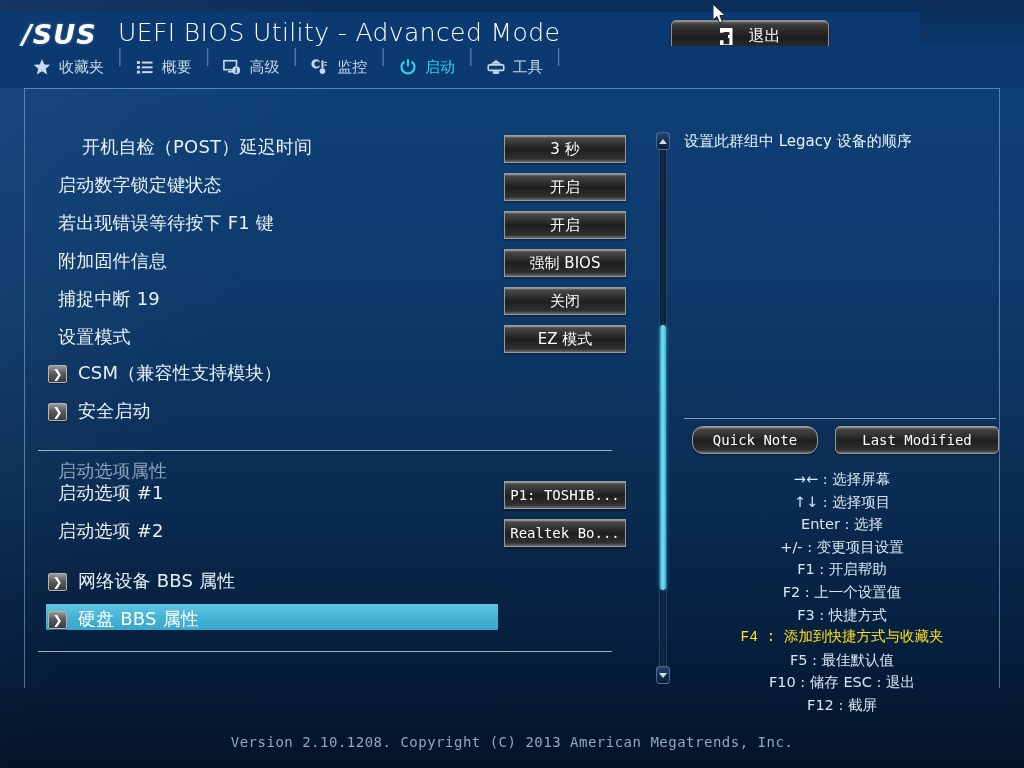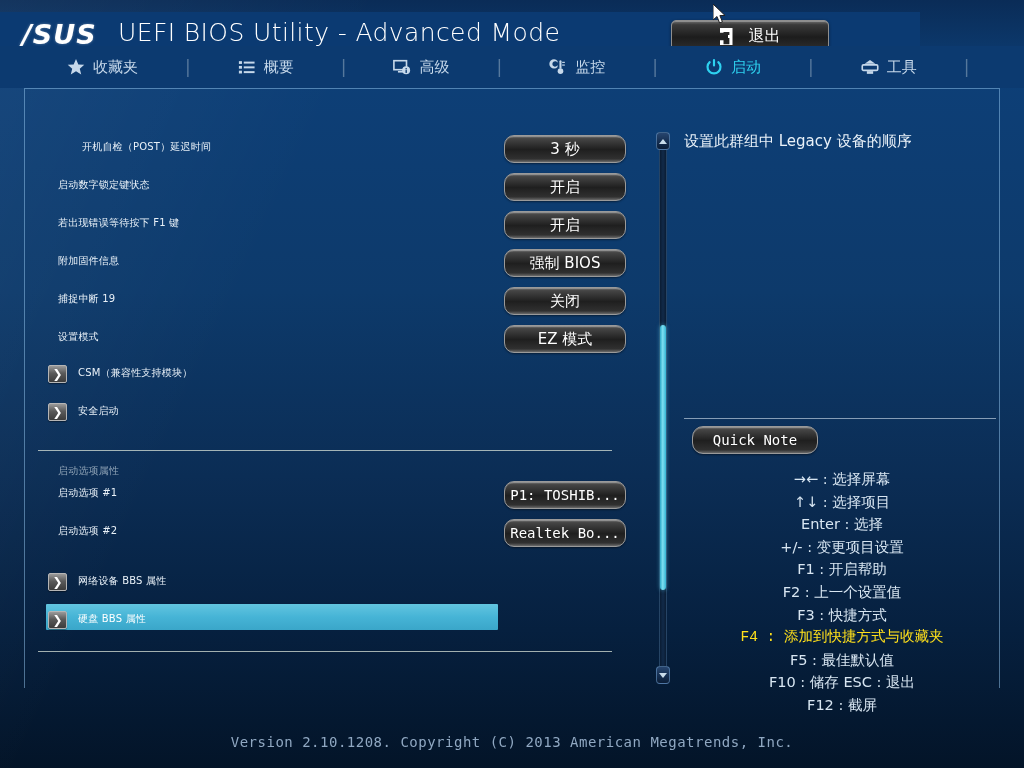--- a/index.html
+++ b/index.html
@@ -70,21 +70,21 @@
     position: absolute; left: 713px; top: 4px; width: 14px; height: 22px;
     pointer-events: none;
   }
   
   #tabbar {
     position: absolute; left: 0; top: 46px; width: 1024px; height: 42px;
     background:
       linear-gradient(100deg, rgba(255,255,255,0.05) 0%, rgba(255,255,255,0.0) 45%),
       linear-gradient(180deg, #0f4party 0%, #0d3f78 0%, #0a3160 60%, #082a52 100%);
     background-color: #0c3a70;
-    display: flex; align-items: center; gap: 34px;
+    display: flex; align-items: flex-start;
   }
   .tab {
     display: flex; align-items: center; gap: 8px;
     height: 42px; padding: 0 11px;
     color: #c6d8ea; font-size: 15px; cursor: pointer;
   }
   .tab.active { color: #2ed2f0; }
   .tab-sep { color: #56789c; font-size: 17px; padding: 0 2px; }
   .tab-icon { width: 18px; height: 18px; display: block; flex: 0 0 auto; }
   #tabbar-leadin { width: 22px; height: 42px; }
@@ -103,29 +103,29 @@
   
   #settings-pane {
     position: absolute; left: 24px; top: 100px; width: 614px; height: 580px;
   }
   .srow {
     position: absolute; left: 0; width: 614px; height: 30px;
     display: flex; align-items: center;
   }
   .srow .label {
     position: absolute; left: 34px;
-    color: #e9f1f8; font-size: 10px; white-space: nowrap;
+    color: #e9f1f8; font-size: 18px; white-space: nowrap;
     letter-spacing: 0.2px;
   }
   .srow .label.indented { left: 58px; }
   .srow .label.dim { color: #8fa3b6; }
   .srow .label.sel { color: #ffffff; }
   .value-btn {
     position: absolute; left: 480px; top: 3px;
-    width: 120px; height: 26px; border-radius: 10px;
+    width: 120px; height: 26px; border-radius: 0;
     background: linear-gradient(180deg, #7a7a7a 0%, #454545 10%, #1f1f1f 52%, #303030 88%, #6a6a6a 100%);
     border: 1px solid #9a9a9a;
     box-shadow: inset 0 1px 0 rgba(255,255,255,0.22), 0 1px 2px rgba(0,0,0,0.45);
     color: #ffffff; font-size: 14px;
     display: flex; align-items: center; justify-content: center;
     white-space: nowrap; overflow: hidden;
     font-family: "DejaVu Sans Mono", "Liberation Mono", monospace;
     cursor: pointer;
   }
   .value-btn.cjk { font-family: "DejaVu Sans", sans-serif; font-size: 15px; }
@@ -392,20 +392,21 @@
     <div class="sb-btn" id="sb-down">
       <span class="sb-tri down"></span>
     </div>
   </div>
 
   <div id="help-pane">
     <div id="help-text">设置此群组中 Legacy 设备的顺序</div>
     <div id="help-divider"></div>
 
     <div class="help-btn" id="quick-note-btn">Quick Note</div>
+    <div class="help-btn" id="last-modified-btn">Last Modified</div>
 
     <div id="keyhints">
       <div class="khint">→← : 选择屏幕</div>
       <div class="khint">↑↓ : 选择项目</div>
       <div class="khint">Enter : 选择</div>
       <div class="khint">+/- : 变更项目设置</div>
       <div class="khint">F1 : 开启帮助</div>
       <div class="khint">F2 : 上一个设置值</div>
       <div class="khint">F3 : 快捷方式</div>
       <div class="khint hi">F4 : 添加到快捷方式与收藏夹</div>

